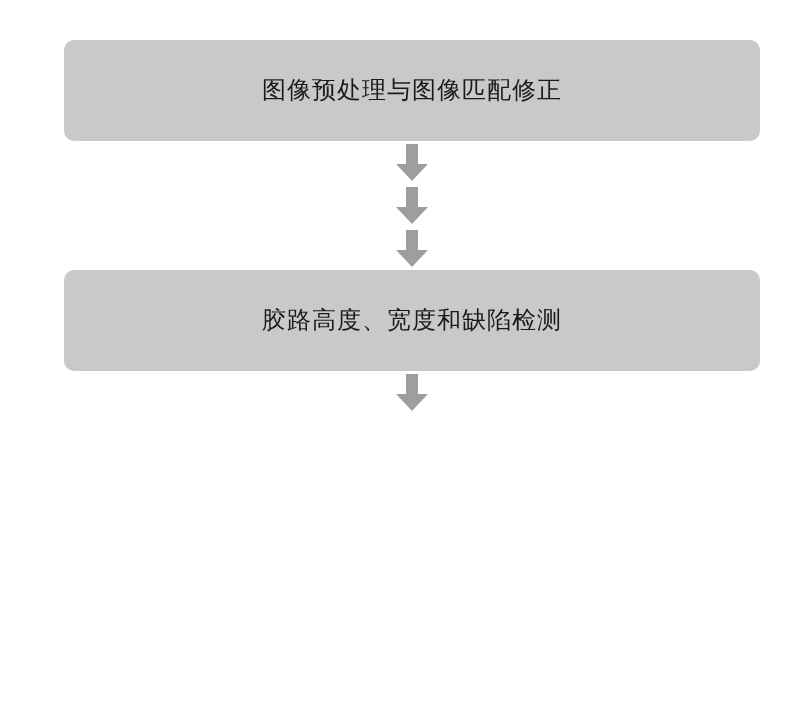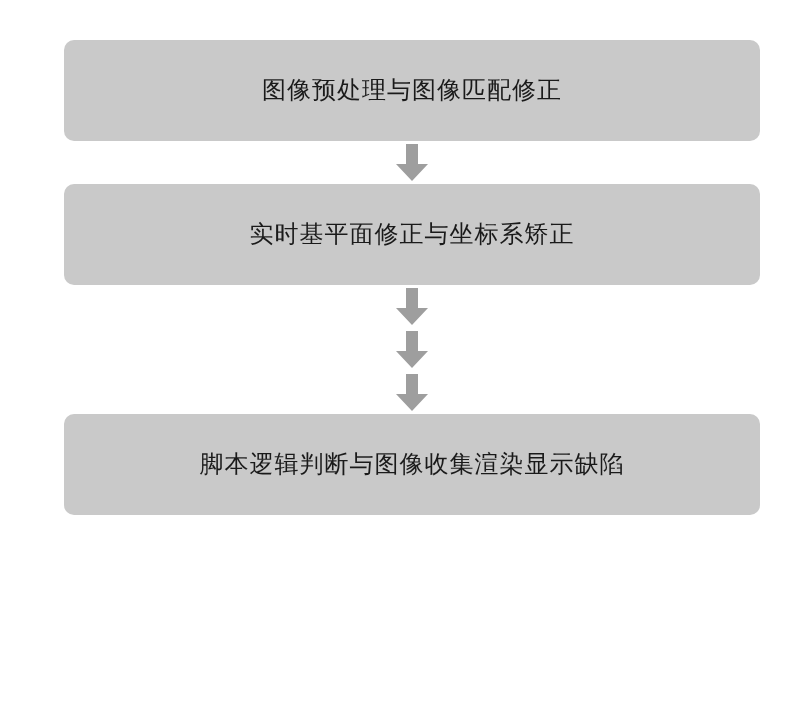--- a/index.html
+++ b/index.html
@@ -63,41 +63,38 @@
   <div class="step-box">
     <span class="step-label">图像预处理与图像匹配修正</span>
   </div>
 
   <div class="connector">
     <svg class="arrow-down" viewBox="0 0 34 38">
       <polygon points="11,0 23,0 23,20 33,20 17,37 1,20 11,20" fill="#9e9e9e"></polygon>
     </svg>
   </div>
 
-  <div class="step-box">
-    <span class="step-label">实时基平面修正与坐标系矫正</span>
-  </div>
-
-  <div class="connector">
-    <svg class="arrow-down" viewBox="0 0 34 38">
-      <polygon points="11,0 23,0 23,20 33,20 17,37 1,20 11,20" fill="#9e9e9e"></polygon>
-    </svg>
-  </div>
-
 
   <div class="connector">
     <svg class="arrow-down" viewBox="0 0 34 38">
       <polygon points="11,0 23,0 23,20 33,20 17,37 1,20 11,20" fill="#9e9e9e"></polygon>
     </svg>
   </div>
 
 
   <div class="connector">
     <svg class="arrow-down" viewBox="0 0 34 38">
       <polygon points="11,0 23,0 23,20 33,20 17,37 1,20 11,20" fill="#9e9e9e"></polygon>
     </svg>
   </div>
 
   <div class="step-box">
-    <span class="step-label">脚本逻辑判断与图像收集渲染显示缺陷</span>
+    <span class="step-label">胶路高度、宽度和缺陷检测</span>
   </div>
+
+  <div class="connector">
+    <svg class="arrow-down" viewBox="0 0 34 38">
+      <polygon points="11,0 23,0 23,20 33,20 17,37 1,20 11,20" fill="#9e9e9e"></polygon>
+    </svg>
+  </div>
+
 
 </div>
 
 </body></html>

